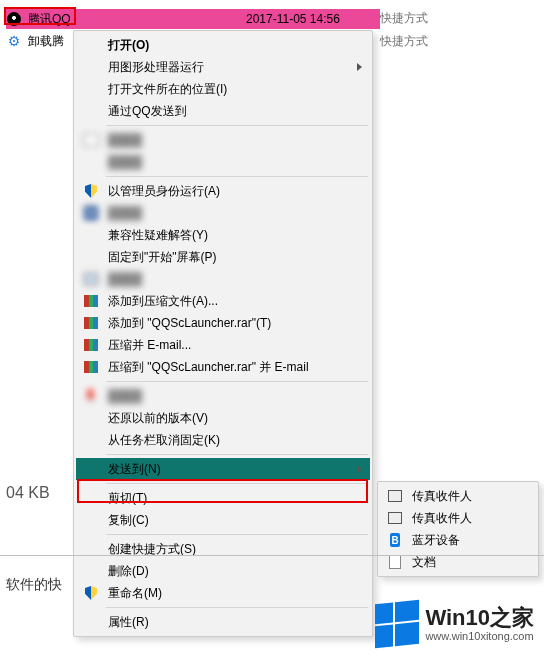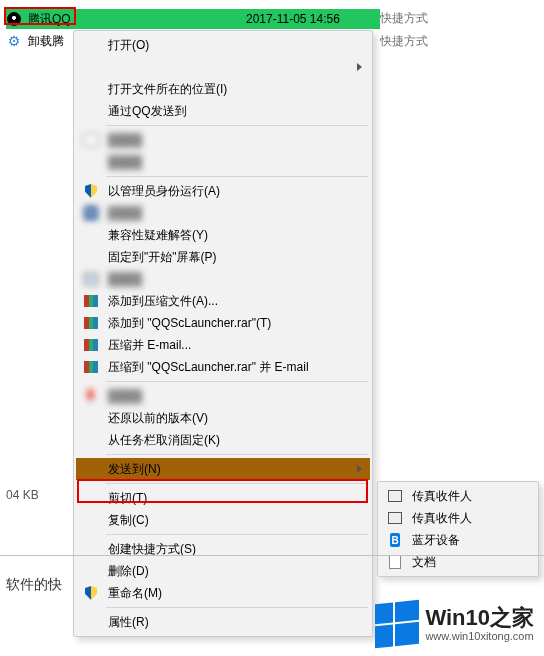--- a/index.html
+++ b/index.html
@@ -15,21 +15,21 @@
     position: relative;
   }
   .bg-row {
     position: absolute;
     left: 6px;
     width: 374px;
     height: 20px;
     display: flex;
     align-items: center;
   }
-  .bg-row.selected { background: #22c55e; }
+  .bg-row.selected { background: #ec4899; }
   .bg-row .ficon { width: 16px; height: 16px; margin-right: 6px; display:flex; align-items:center; justify-content:center; }
   .bg-date { position:absolute; left: 240px; color:#555; font-size:12px; }
   .bg-type { position:absolute; left: 380px; color:#737373; font-size:12px; }
   .bg-row.selected .bg-date { color:#000; }
   .highlight-border {
     position:absolute;
     border: 2px solid #e30000;
     pointer-events:none;
   }
   .hl1 { left:4px; top:7px; width:72px; height:18px; }
@@ -48,36 +48,36 @@
 
   .mi {
     display:flex;
     align-items:center;
     height:22px;
     padding:0 20px 0 32px;
     position:relative;
     color:#000;
     cursor:default;
   }
-  .mi.highlight { background:#a16207; }
+  .mi.highlight { background:#0f766e; }
   .mi .mi-icon {
     position:absolute; left:6px; width:18px; height:18px;
     display:flex; align-items:center; justify-content:center;
   }
   .mi .arrow {
     position:absolute; right:8px; width:0;height:0;
     border-top:4px solid transparent;
     border-bottom:4px solid transparent;
     border-left:5px solid #555;
   }
   .mi.blurred { filter: blur(3px); color:#888; }
   .sep { height:1px; background:#d5d5d5; margin:3px 2px 3px 30px; }
 
   .status-bar {
-    position:absolute; left:0; bottom:150px; font-size:12px; color:#555;
+    position:absolute; left:0; bottom:150px; font-size:16px; color:#555;
     padding:4px 6px;
   }
   .bottom-strip {
     position:absolute; left:0; right:0; bottom:100px; height:1px; background:#c0c0c0;
   }
   .bg-text {
     position:absolute; left:6px; bottom:62px; font-size:14px; color:#333;
   }
 
   .watermark {
@@ -122,23 +122,24 @@
 <div class="bg-row" style="top:31px">
   <span class="ficon icn-uninst">⚙</span>
   <span>卸载腾</span>
 </div>
 <span class="bg-type" style="top:33px">快捷方式</span>
 
 <div class="highlight-border hl1"></div>
 
 <div class="context-menu main-menu">
   <div class="mi">
-      <span style="font-weight:normal">打开(O)</span>
-    </div>
-  <div class="mi">
+      <span style="font-weight:bold">打开(O)</span>
+    </div>
+  <div class="mi">
+      <span>用图形处理器运行</span>
       <span class="arrow"></span>
     </div>
   <div class="mi">
       <span>打开文件所在的位置(I)</span>
     </div>
   <div class="mi">
       <span>通过QQ发送到</span>
     </div>
   <div class="sep"></div>
   <div class="mi blurred">

